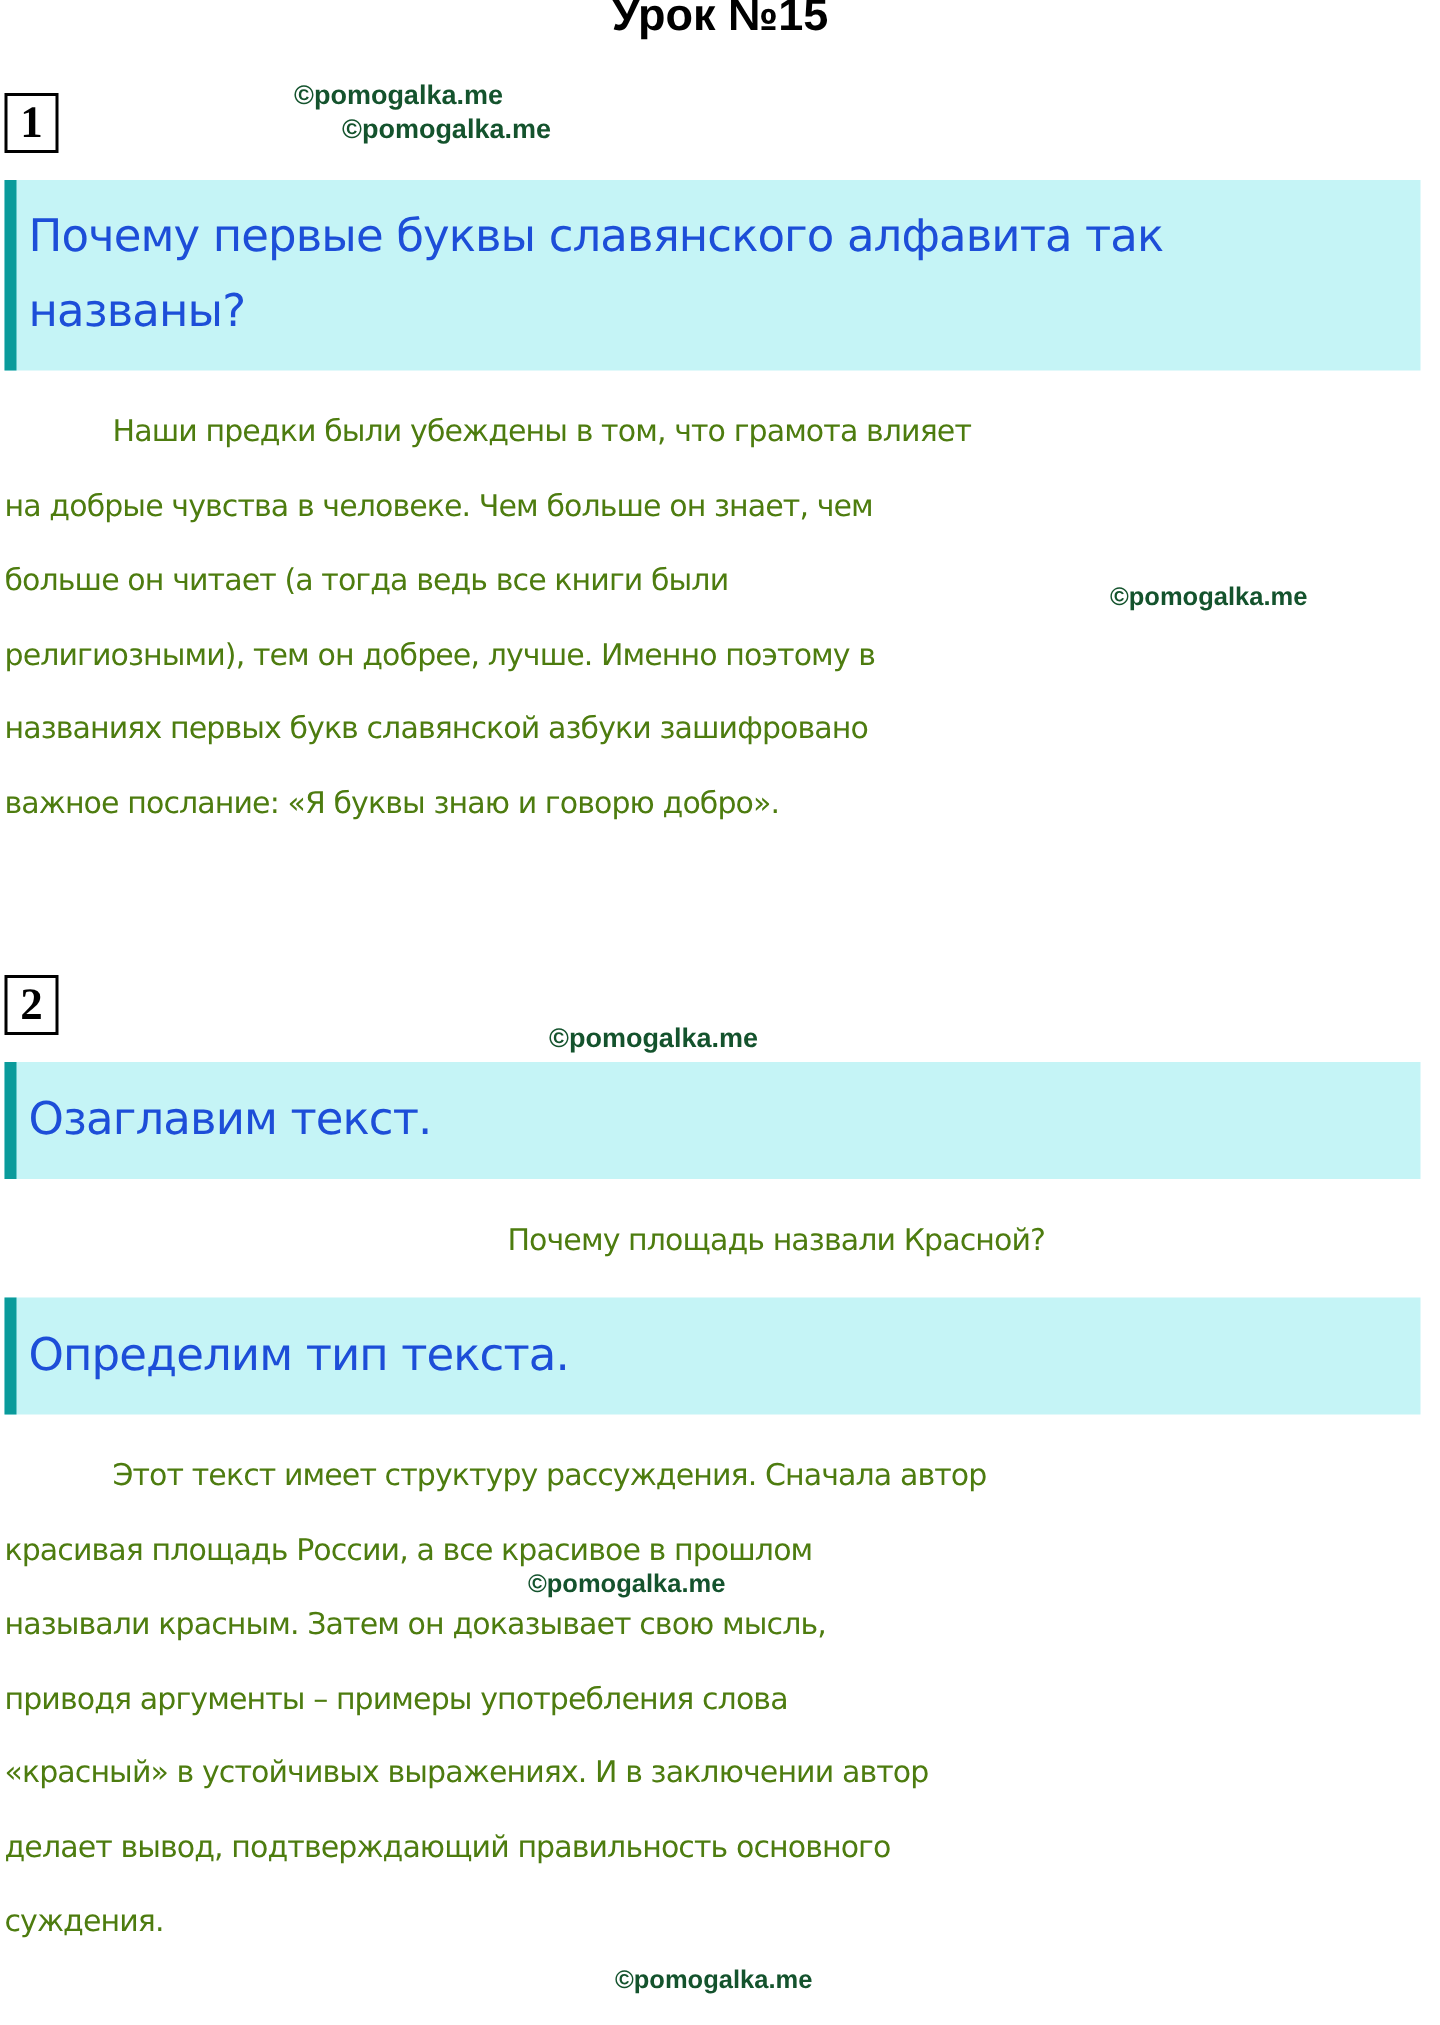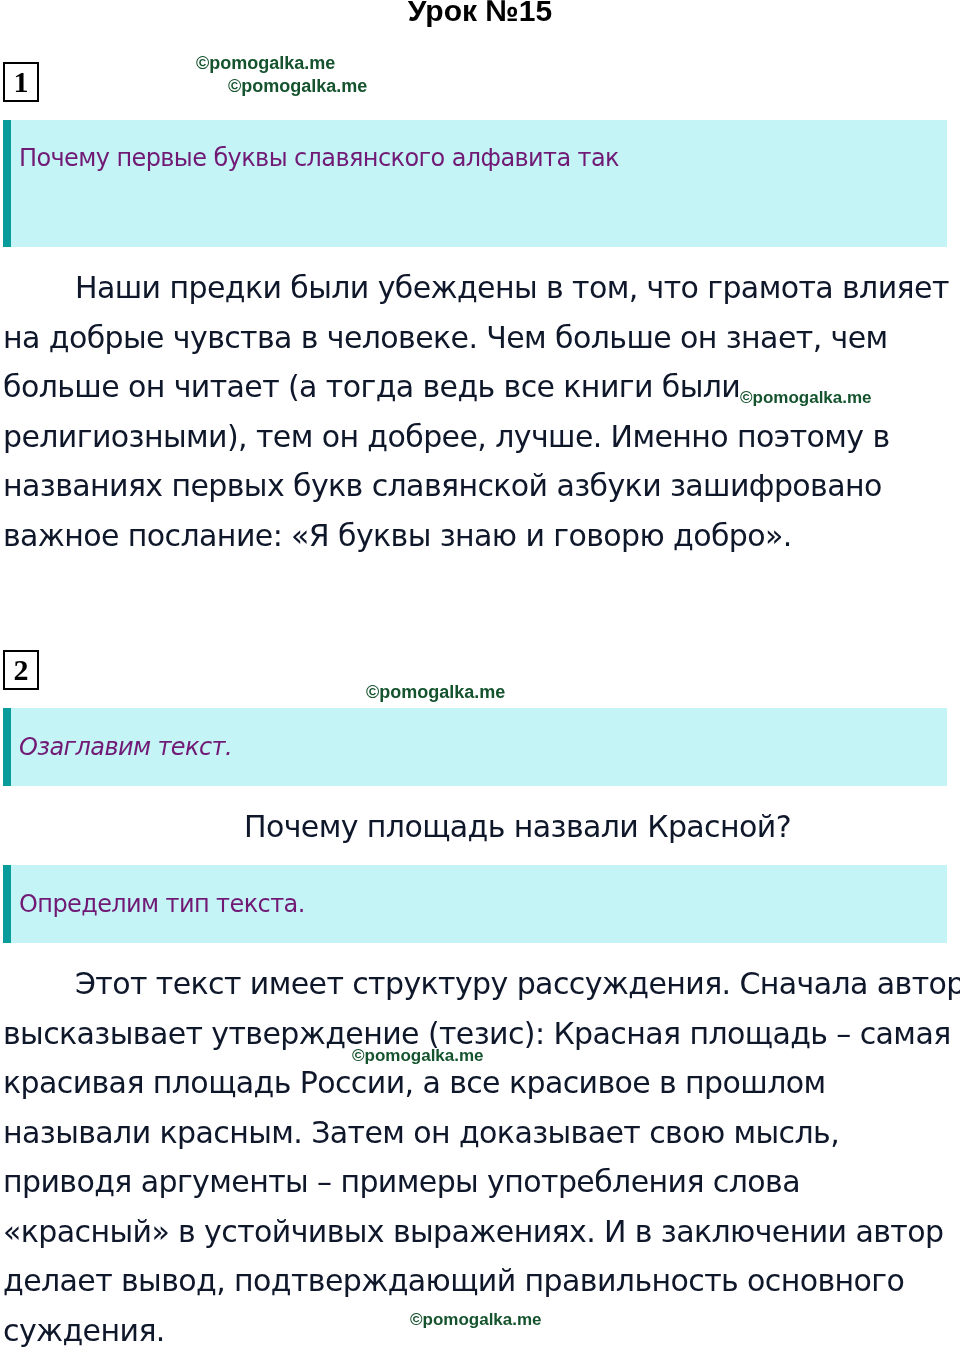--- a/index.html
+++ b/index.html
@@ -7,67 +7,67 @@
            font-family: "Liberation Sans", "DejaVu Sans", sans-serif; color: #000; }
     .title { position: absolute; top: -6px; left: 0; width: 960px; text-align: center;
              font-weight: bold; font-size: 30px; letter-spacing: 0px; }
     .num-box { position: absolute; width: 32px; height: 36px; border: 2px solid #000;
                font-family: "Liberation Serif", "DejaVu Serif", serif; font-weight: bold;
                font-size: 30px; line-height: 36px; text-align: center; box-sizing: content-box; }
     .wm { position: absolute; font-weight: bold; font-size: 18px; color: #14532d; white-space: nowrap; }
     .wm.small { font-size: 17px; }
     .qbox { position: absolute; left: 3px; width: 944px; background: #c5f4f6;
             border-left: 8px solid #0a9b9b; box-sizing: border-box; padding-left: 8px;
-            font-family: "DejaVu Sans", sans-serif; font-size: 24px; line-height: 50px; color: #701a75; }
+            font-family: "DejaVu Sans", sans-serif; font-size: 30px; line-height: 50px; color: #1d4ed8; }
     .para { position: absolute; left: 3px; width: 957px; font-family: "DejaVu Sans", sans-serif;
-            font-size: 30px; line-height: 49.5px; color: #0f172a; }
+            font-size: 20px; line-height: 49.5px; color: #4d7c0f; }
     .line { display: block; white-space: nowrap; letter-spacing: -0.6px; }
     .indent { padding-left: 72px; }
   </style>
 </head>
 <body>
 
 <div class="title">Урок №15</div>
 
 <div class="num-box" style="left:3px; top:62px;">1</div>
 <div class="wm" style="left:196px; top:53px;">©pomogalka.me</div>
 <div class="wm" style="left:228px; top:76px;">©pomogalka.me</div>
 
 <div class="qbox" style="top:120px; height:127px; padding-top:13px;">
   <span class="line">Почему первые буквы славянского алфавита так</span>
+  <span class="line">названы?</span>
 </div>
 
 <div class="para" style="top:263px;">
   <span class="line indent">Наши предки были убеждены в том, что грамота влияет</span>
   <span class="line">на добрые чувства в человеке. Чем больше он знает, чем</span>
   <span class="line">больше он читает (а тогда ведь все книги были</span>
   <span class="line">религиозными), тем он добрее, лучше. Именно поэтому в</span>
   <span class="line">названиях первых букв славянской азбуки зашифровано</span>
   <span class="line">важное послание: «Я буквы знаю и говорю добро».</span>
 </div>
 <div class="wm small" style="left:740px; top:388px;">©pomogalka.me</div>
 
 <div class="num-box" style="left:3px; top:650px;">2</div>
 <div class="wm" style="left:366px; top:682px;">©pomogalka.me</div>
 
-<div class="qbox" style="top:708px; height:78px; padding-top:14px;font-style:italic;">
+<div class="qbox" style="top:708px; height:78px; padding-top:14px;">
   <span class="line">Озаглавим текст.</span>
 </div>
 
 <div class="para" style="top:802px;text-align:center;">
   <span class="line indent">Почему площадь назвали Красной?</span>
 </div>
 
 <div class="qbox" style="top:865px; height:78px; padding-top:14px;">
   <span class="line">Определим тип текста.</span>
 </div>
 
 <div class="para" style="top:959px;">
   <span class="line indent">Этот текст имеет структуру рассуждения. Сначала автор</span>
-  <span class="line">высказывает утверждение (тезис): Красная площадь – самая</span>
   <span class="line">красивая площадь России, а все красивое в прошлом</span>
   <span class="line">называли красным. Затем он доказывает свою мысль,</span>
   <span class="line">приводя аргументы – примеры употребления слова</span>
   <span class="line">«красный» в устойчивых выражениях. И в заключении автор</span>
   <span class="line">делает вывод, подтверждающий правильность основного</span>
   <span class="line">суждения.</span>
 </div>
 <div class="wm small" style="left:352px; top:1046px;">©pomogalka.me</div>
 <div class="wm small" style="left:410px; top:1310px;">©pomogalka.me</div>
 

